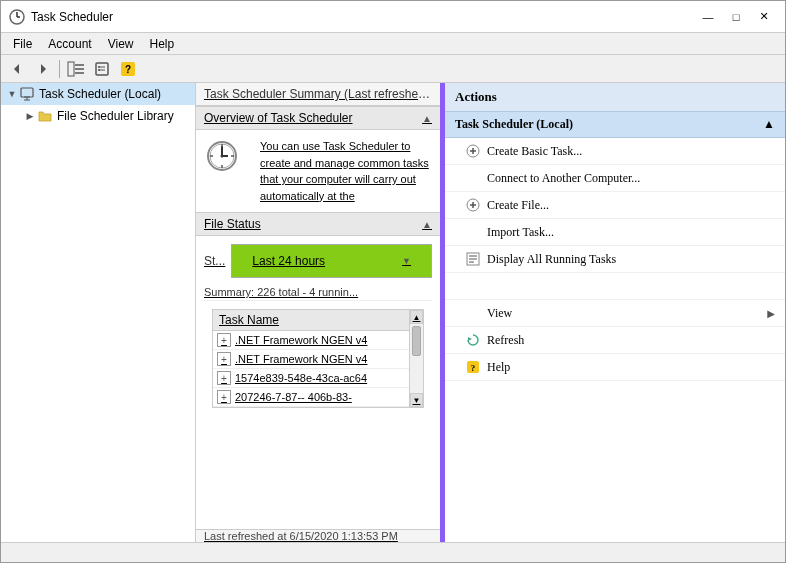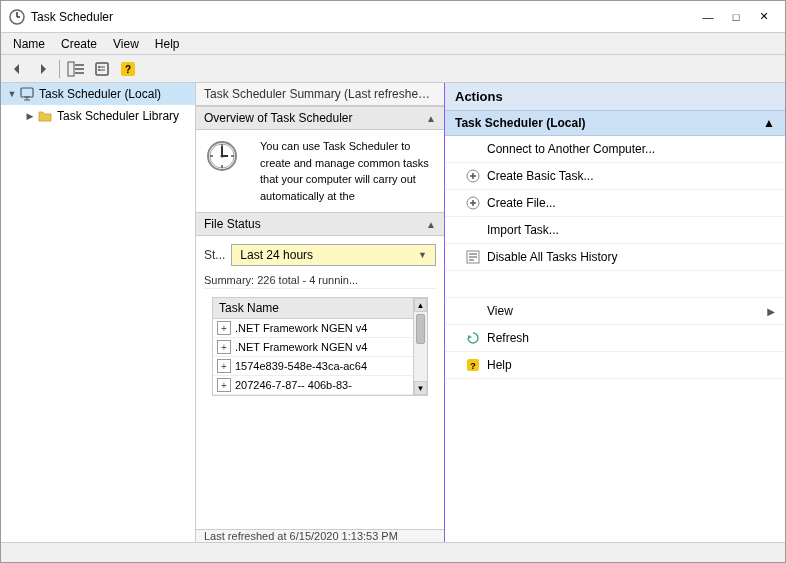--- a/index.html
+++ b/index.html
@@ -140,21 +140,22 @@
     .tree-label {
       font-size: 12px;
       color: #000;
     }
     .center-panel {
       flex: 1;
       background: #fff;
       overflow: hidden;
       display: flex;
       flex-direction: column;
-      border-right: 1px solid #8b5cf6;
+      border-right: 5px solid #8b5cf6;
+      text-decoration: underline;
     }
     .center-header {
       background: #f5f5f5;
       border-bottom: 1px solid #ccc;
       padding: 4px 8px;
       font-size: 12px;
       color: #333;
       white-space: nowrap;
       overflow: hidden;
       text-overflow: ellipsis;
@@ -208,23 +209,23 @@
     }
     .status-label {
       font-size: 12px;
       color: #333;
       white-space: nowrap;
     }
     .status-dropdown {
       flex: 1;
       font-size: 12px;
       border: 1px solid #aaa;
-      background: #fef9c3;
-      padding: 2px 8px;
-      height: 22px;
+      background: #84cc16;
+      padding: 2px 20px;
+      height: 34px;
       display: flex;
       align-items: center;
       justify-content: space-between;
       cursor: pointer;
     }
     .dropdown-arrow {
       font-size: 9px;
       color: #555;
     }
     .summary-row {
@@ -271,20 +272,21 @@
       border-top: 1px solid #ccc;
       padding: 0 8px;
       font-size: 11px;
       color: #444;
     }
     .right-panel {
       width: 340px;
       background: #fff;
       overflow-y: auto;
       flex-shrink: 0;
+      font-family: Liberation Serif, serif;
     }
     .actions-header {
       background: #dce8f5;
       padding: 6px 10px;
       font-size: 13px;
       font-weight: bold;
       color: #000;
       border-bottom: 1px solid #b0c8e0;
     }
     .actions-section-title {
@@ -409,22 +411,22 @@
       <span class="title-text">Task Scheduler</span>
     </div>
     <div class="title-buttons">
       <button class="title-btn">—</button>
       <button class="title-btn">□</button>
       <button class="title-btn close">✕</button>
     </div>
   </div>
 
   <div class="menu-bar">
-    <span class="menu-item">Name</span>
-    <span class="menu-item">Create</span>
+    <span class="menu-item">File</span>
+    <span class="menu-item">Account</span>
     <span class="menu-item">View</span>
     <span class="menu-item">Help</span>
   </div>
 
   <div class="toolbar">
     <button class="toolbar-btn">
       <svg width="14" height="14" viewBox="0 0 14 14">
         <polygon points="9,2 4,7 9,12" fill="#555"></polygon>
       </svg>
     </button>
@@ -476,21 +478,21 @@
         <span class="tree-label" style="font-size:12px;">Task Scheduler (Local)</span>
       </div>
 
       <div class="tree-item" style="padding-left: 22px;">
         <span class="tree-expander">▶</span>
         <span class="tree-icon">
           <svg width="14" height="14" viewBox="0 0 14 14">
             <path d="M1,4 L1,12 L13,12 L13,5 L6,5 L5,3 L1,3 Z" fill="#e8c84a" stroke="#c8a030" stroke-width="0.8"></path>
           </svg>
         </span>
-        <span class="tree-label">Task Scheduler Library</span>
+        <span class="tree-label">File Scheduler Library</span>
       </div>
     </div>
 
     <div class="center-panel">
       <div class="center-header">Task Scheduler Summary (Last refreshed: 6</div>
       <div class="center-scroll-container">
         <div class="center-scroll-content">
 
           <div class="section-header">
             <span class="section-header-title">Overview of Task Scheduler</span>
@@ -564,63 +566,63 @@
     </div>
 
     <div class="right-panel">
       <div class="actions-header">Actions</div>
       <div class="actions-section-title">
         <span>Task Scheduler (Local)</span>
         <span>▲</span>
       </div>
 
       <div class="action-item">
-        <div class="action-item-icon"></div>
-        <span>Connect to Another Computer...</span>
-      </div>
-
-      <div class="action-item">
         <div class="action-item-icon">
           <svg width="14" height="14" viewBox="0 0 14 14">
             <circle cx="7" cy="7" r="6" fill="none" stroke="#888" stroke-width="1"></circle>
             <line x1="7" y1="4" x2="7" y2="10" stroke="#555" stroke-width="1.5"></line>
             <line x1="4" y1="7" x2="10" y2="7" stroke="#555" stroke-width="1.5"></line>
           </svg>
         </div>
         <span>Create Basic Task...</span>
       </div>
 
       <div class="action-item">
+        <div class="action-item-icon"></div>
+        <span>Connect to Another Computer...</span>
+      </div>
+
+      <div class="action-item">
         <div class="action-item-icon">
           <svg width="14" height="14" viewBox="0 0 14 14">
             <circle cx="7" cy="7" r="6" fill="none" stroke="#888" stroke-width="1"></circle>
             <line x1="7" y1="4" x2="7" y2="10" stroke="#555" stroke-width="1.5"></line>
             <line x1="4" y1="7" x2="10" y2="7" stroke="#555" stroke-width="1.5"></line>
           </svg>
         </div>
         <span>Create File...</span>
       </div>
 
       <div class="action-item">
         <div class="action-item-icon"></div>
         <span>Import Task...</span>
       </div>
 
-
       <div class="action-item">
         <div class="action-item-icon">
           <svg width="14" height="14" viewBox="0 0 14 14">
             <rect x="1" y="1" width="12" height="12" fill="#fff" stroke="#888" stroke-width="1"></rect>
             <line x1="3" y1="4" x2="11" y2="4" stroke="#555" stroke-width="1"></line>
             <line x1="3" y1="7" x2="11" y2="7" stroke="#555" stroke-width="1"></line>
             <line x1="3" y1="10" x2="8" y2="10" stroke="#555" stroke-width="1"></line>
           </svg>
         </div>
-        <span>Disable All Tasks History</span>
-      </div>
+        <span>Display All Running Tasks</span>
+      </div>
+
 
       <div class="action-item">
         <div class="action-item-icon"></div>
       </div>
 
       <div class="action-item">
         <div class="action-item-icon"></div>
         <span>View</span>
         <span class="action-arrow">▶</span>
       </div>

